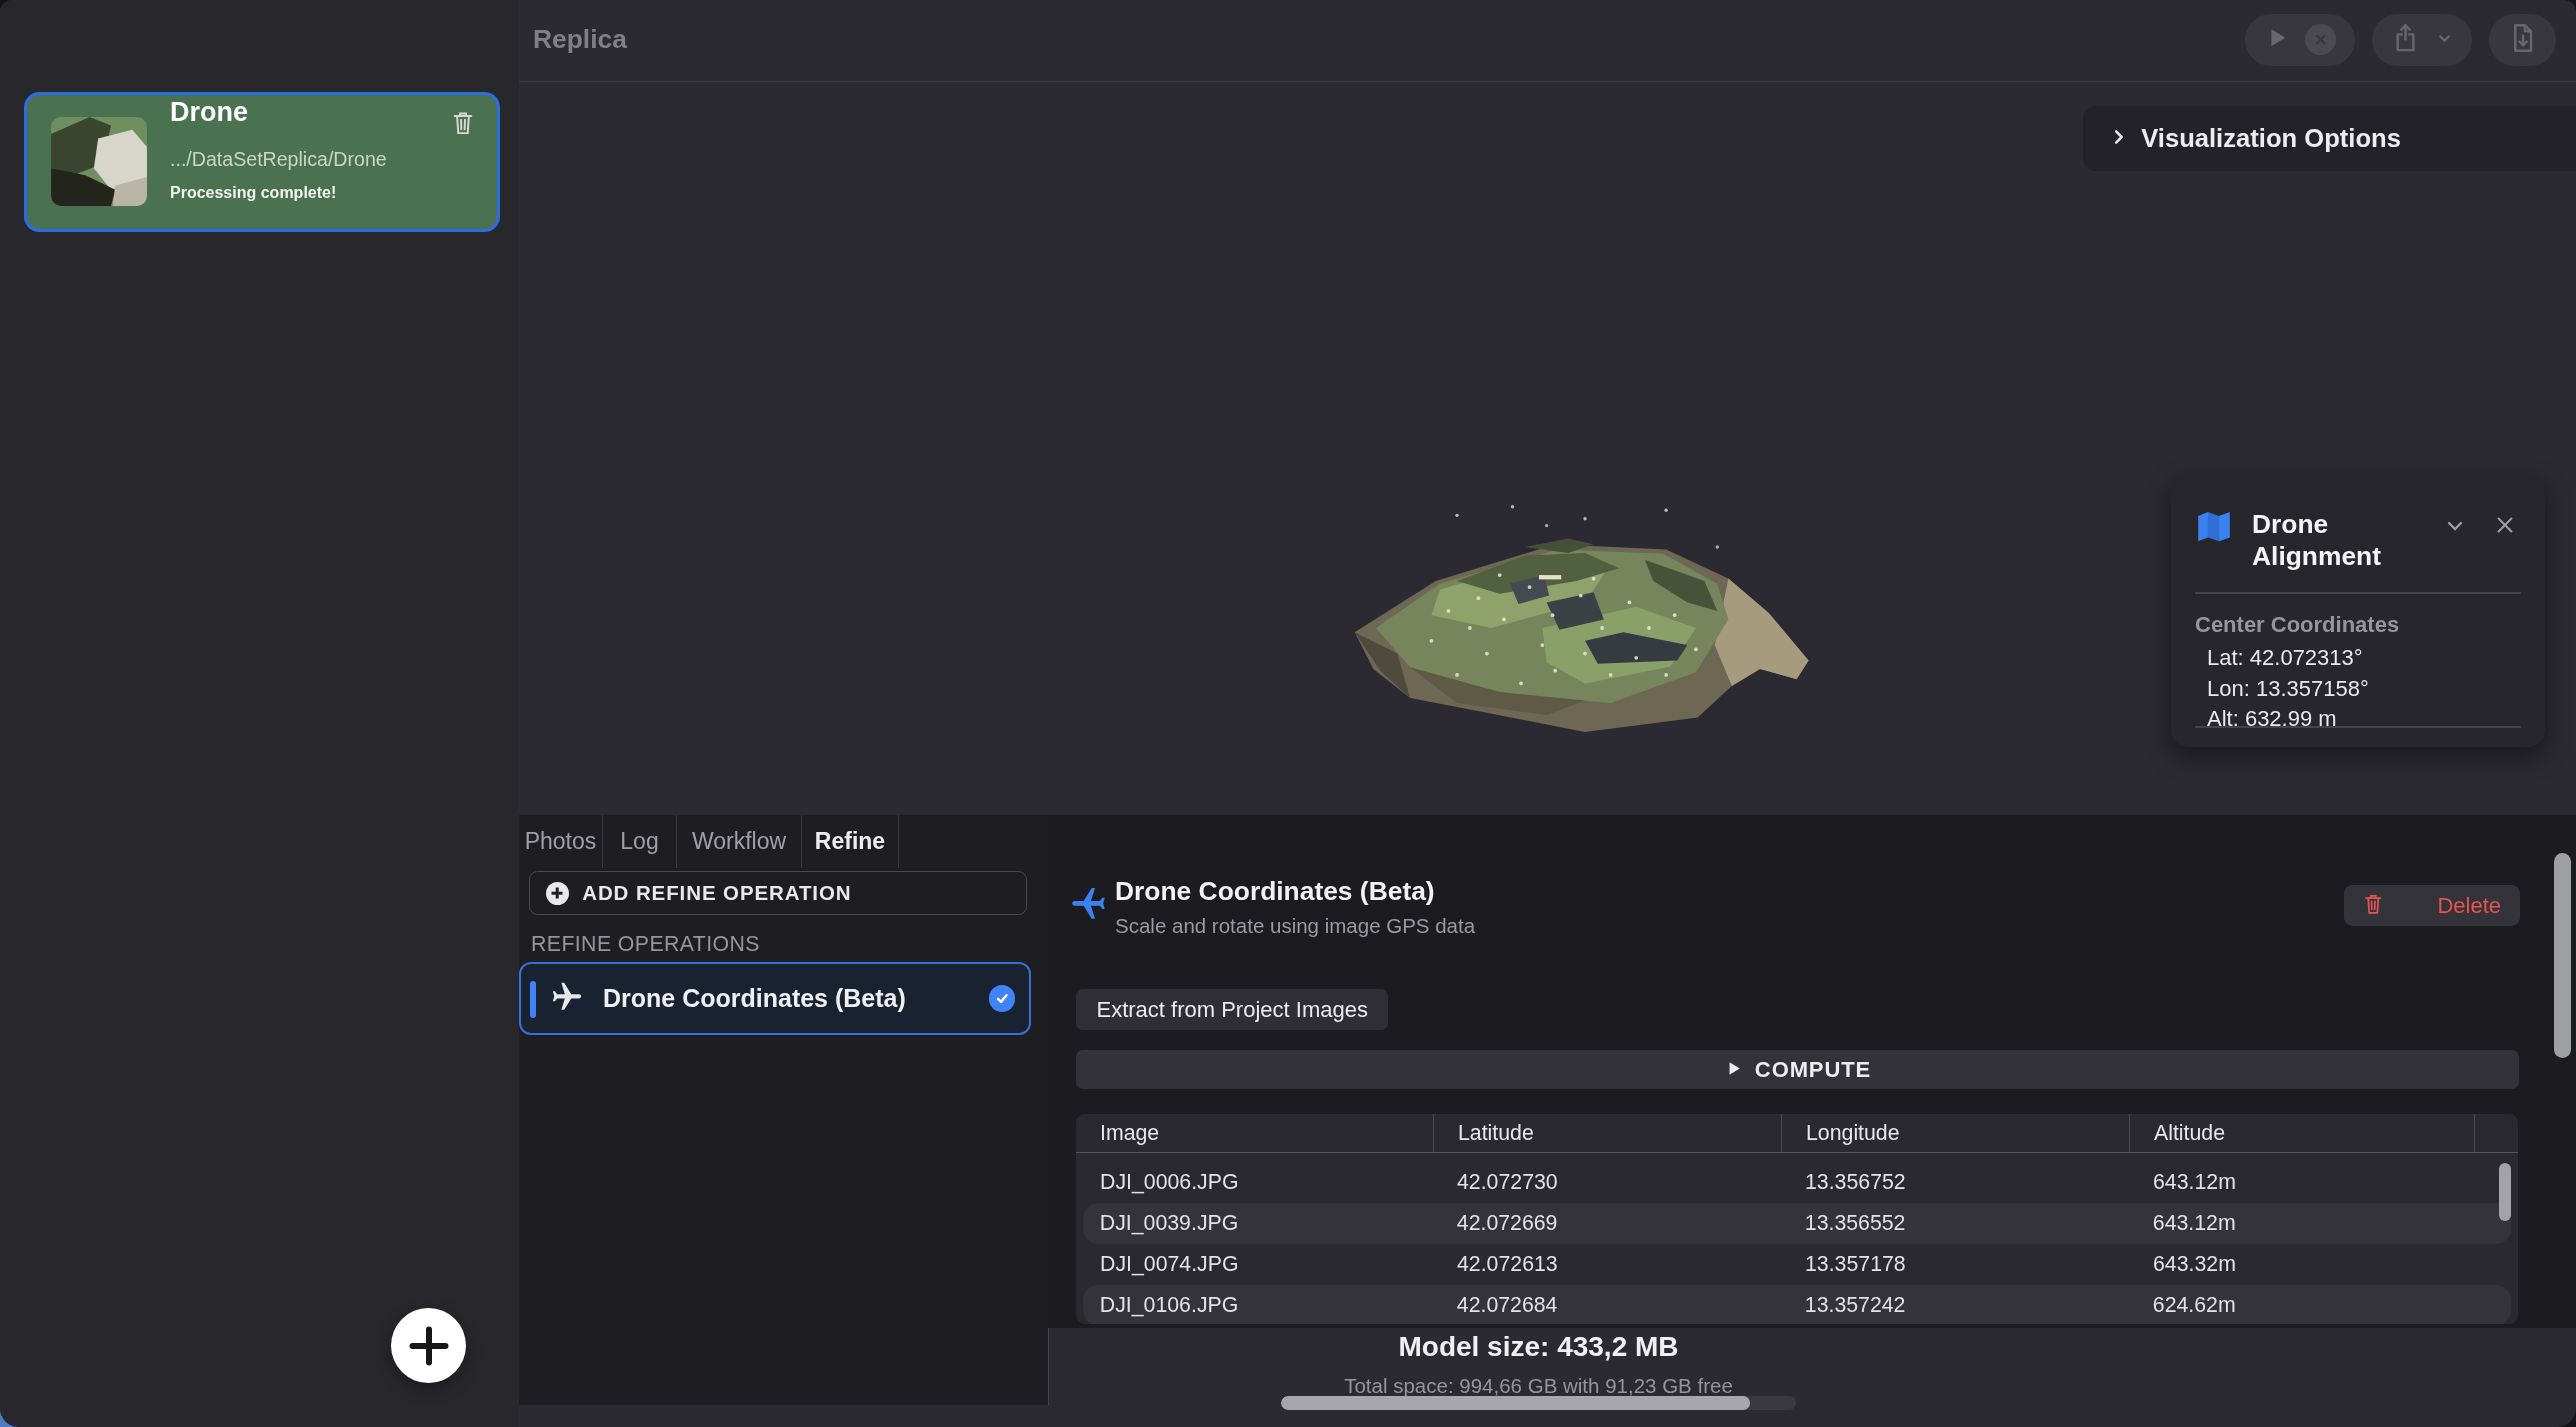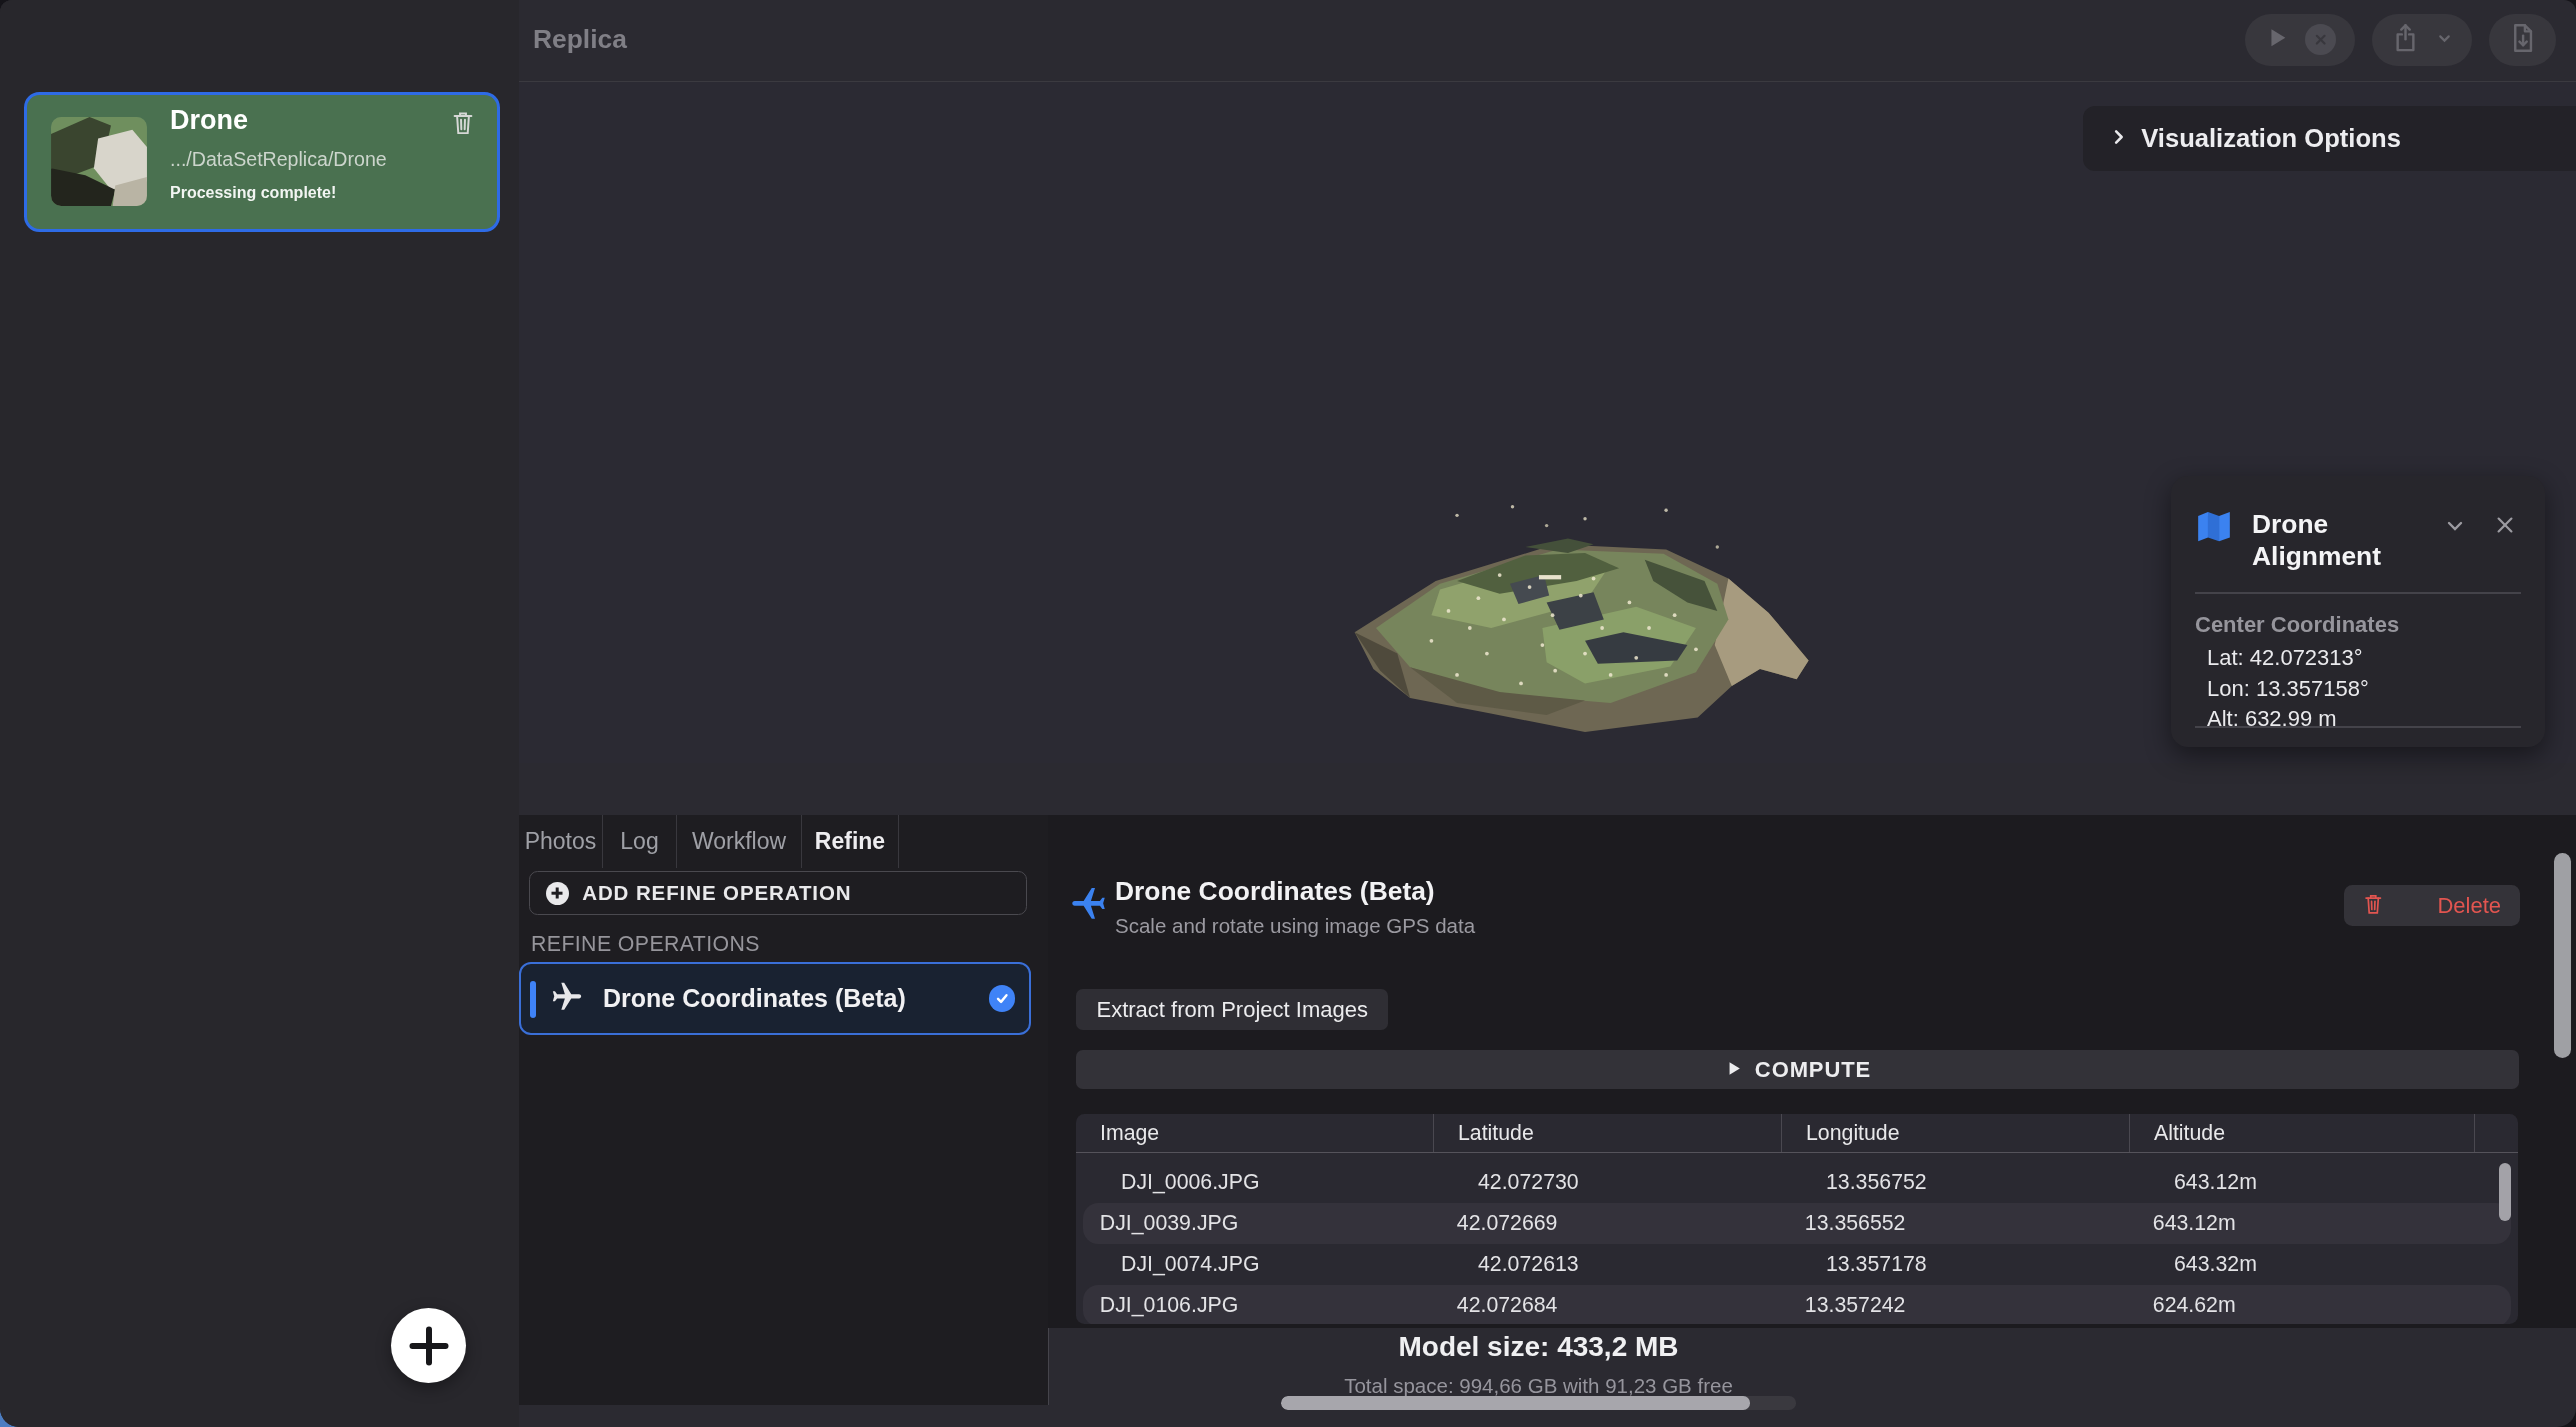--- a/index.html
+++ b/index.html
@@ -15,21 +15,21 @@
   .sidebar-toggle{position:absolute;left:442px;top:29px;color:#75747b;}
   .win-title{position:absolute;left:533px;top:24px;font-size:26.4px;font-weight:700;color:#807f86;}
   .toolbar{position:absolute;right:20.5px;top:13.6px;display:flex;gap:17px;align-items:center;}
   .pill{background:#38373d;border-radius:26.4px;height:52px;display:flex;align-items:center;justify-content:center;gap:15.4px;padding:0 19px;color:#67666d;}
   .xcircle{width:31px;height:31px;border-radius:50%;background:#4b4a51;display:flex;align-items:center;justify-content:center;color:#38373d;}
 
   
   .sidebar{position:absolute;left:0;top:0;width:519px;height:1428px;background:#28272c;}
   .proj-card{position:absolute;left:24px;top:92px;width:476px;height:140px;background:#4a7150;border:3.4px solid #2e6be6;border-radius:15.4px;}
   .thumb{position:absolute;left:24px;top:22px;width:96px;height:89px;border-radius:10.2px;overflow:hidden;background:#5a8160;}
-  .proj-title{position:absolute;left:143px;top:10px;font-size:27px;font-weight:700;color:#fff;}
+  .proj-title{position:absolute;left:143px;top:2px;font-size:27px;font-weight:700;color:#fff;}
   .proj-path{position:absolute;left:143px;top:53px;font-size:19.6px;color:#ccd5cc;}
   .proj-status{position:absolute;left:143px;top:89px;font-size:16px;font-weight:700;color:#f2f5f2;}
   .card-trash{position:absolute;right:22px;top:15.4px;color:#d6d8d6;}
   .fab{position:absolute;left:391px;top:1308px;width:75px;height:75px;border-radius:50%;background:#ffffff;box-shadow:0 5.1px 15.4px rgba(0,0,0,.35);}
   .fab::before,.fab::after{content:"";position:absolute;background:#17171a;border-radius:3.4px;left:50%;top:50%;}
   .fab::before{width:39px;height:6px;transform:translate(-50%,-50%);}
   .fab::after{width:6px;height:39px;transform:translate(-50%,-50%);}
 
   
   .viewport{position:absolute;left:519px;top:81px;width:2057px;height:682px;background:#2b2a33;border-top:1.7px solid #3b3a40;}
@@ -75,21 +75,21 @@
   .delete-label{font-size:22px;color:#e25550;margin-left:44px;}
   .extract-btn{position:absolute;left:28px;top:174px;height:41px;background:#2f2e34;border-radius:6.8px;display:flex;align-items:center;padding:0 20.5px;font-size:22px;color:#ececee;}
   .compute-btn{position:absolute;left:28px;top:235px;width:1443px;height:39px;background:#333238;border-radius:6.8px;display:flex;align-items:center;justify-content:center;gap:12px;color:#ededef;}
   .compute-label{font-size:22px;font-weight:700;letter-spacing:0.9px;}
   .gps-table{position:absolute;left:28px;top:299px;width:1442px;height:210px;background:#2a2931;border-radius:8.5px;overflow:hidden;}
   .thead{display:flex;height:39px;border-bottom:1.7px solid #55535b;align-items:center;}
   .hcell{font-size:21.3px;color:#e8e8ea;padding-left:24px;position:relative;height:100%;display:flex;align-items:center;}
   .hcell + .hcell{border-left:1.7px solid #4a4850;}
   .c0{width:357px;}.c1{width:348px;}.c2{width:348px;}.c3{width:345px;}.c4{flex:1;}
   .tbody{padding-top:8.5px;}
-  .trow{display:flex;height:41px;align-items:center;margin-left:21px;}
+  .trow{display:flex;height:41px;align-items:center;}
   .trow.stripe{background:#34323b;border-radius:15.4px;margin:0 6.8px;}
   .trow.stripe .tcell{padding-left:17px;}
   .tcell{font-size:21.3px;color:#e3e3e6;padding-left:24px;}
   .table-scroll{position:absolute;right:6.8px;top:49px;width:12px;height:58px;border-radius:6px;background:#a3a2a8;}
   .panel-scroll{position:absolute;right:5.1px;top:38px;width:17px;height:205px;border-radius:8.5px;background:#9fa0a4;}
 
   
   .status-footer{position:absolute;left:1048px;top:1328px;right:0;height:100px;}
   .status-inner{position:absolute;left:233px;width:515px;}
   .model-size{position:absolute;top:3.4px;width:100%;text-align:center;font-size:28px;font-weight:700;color:#f0f0f2;}

